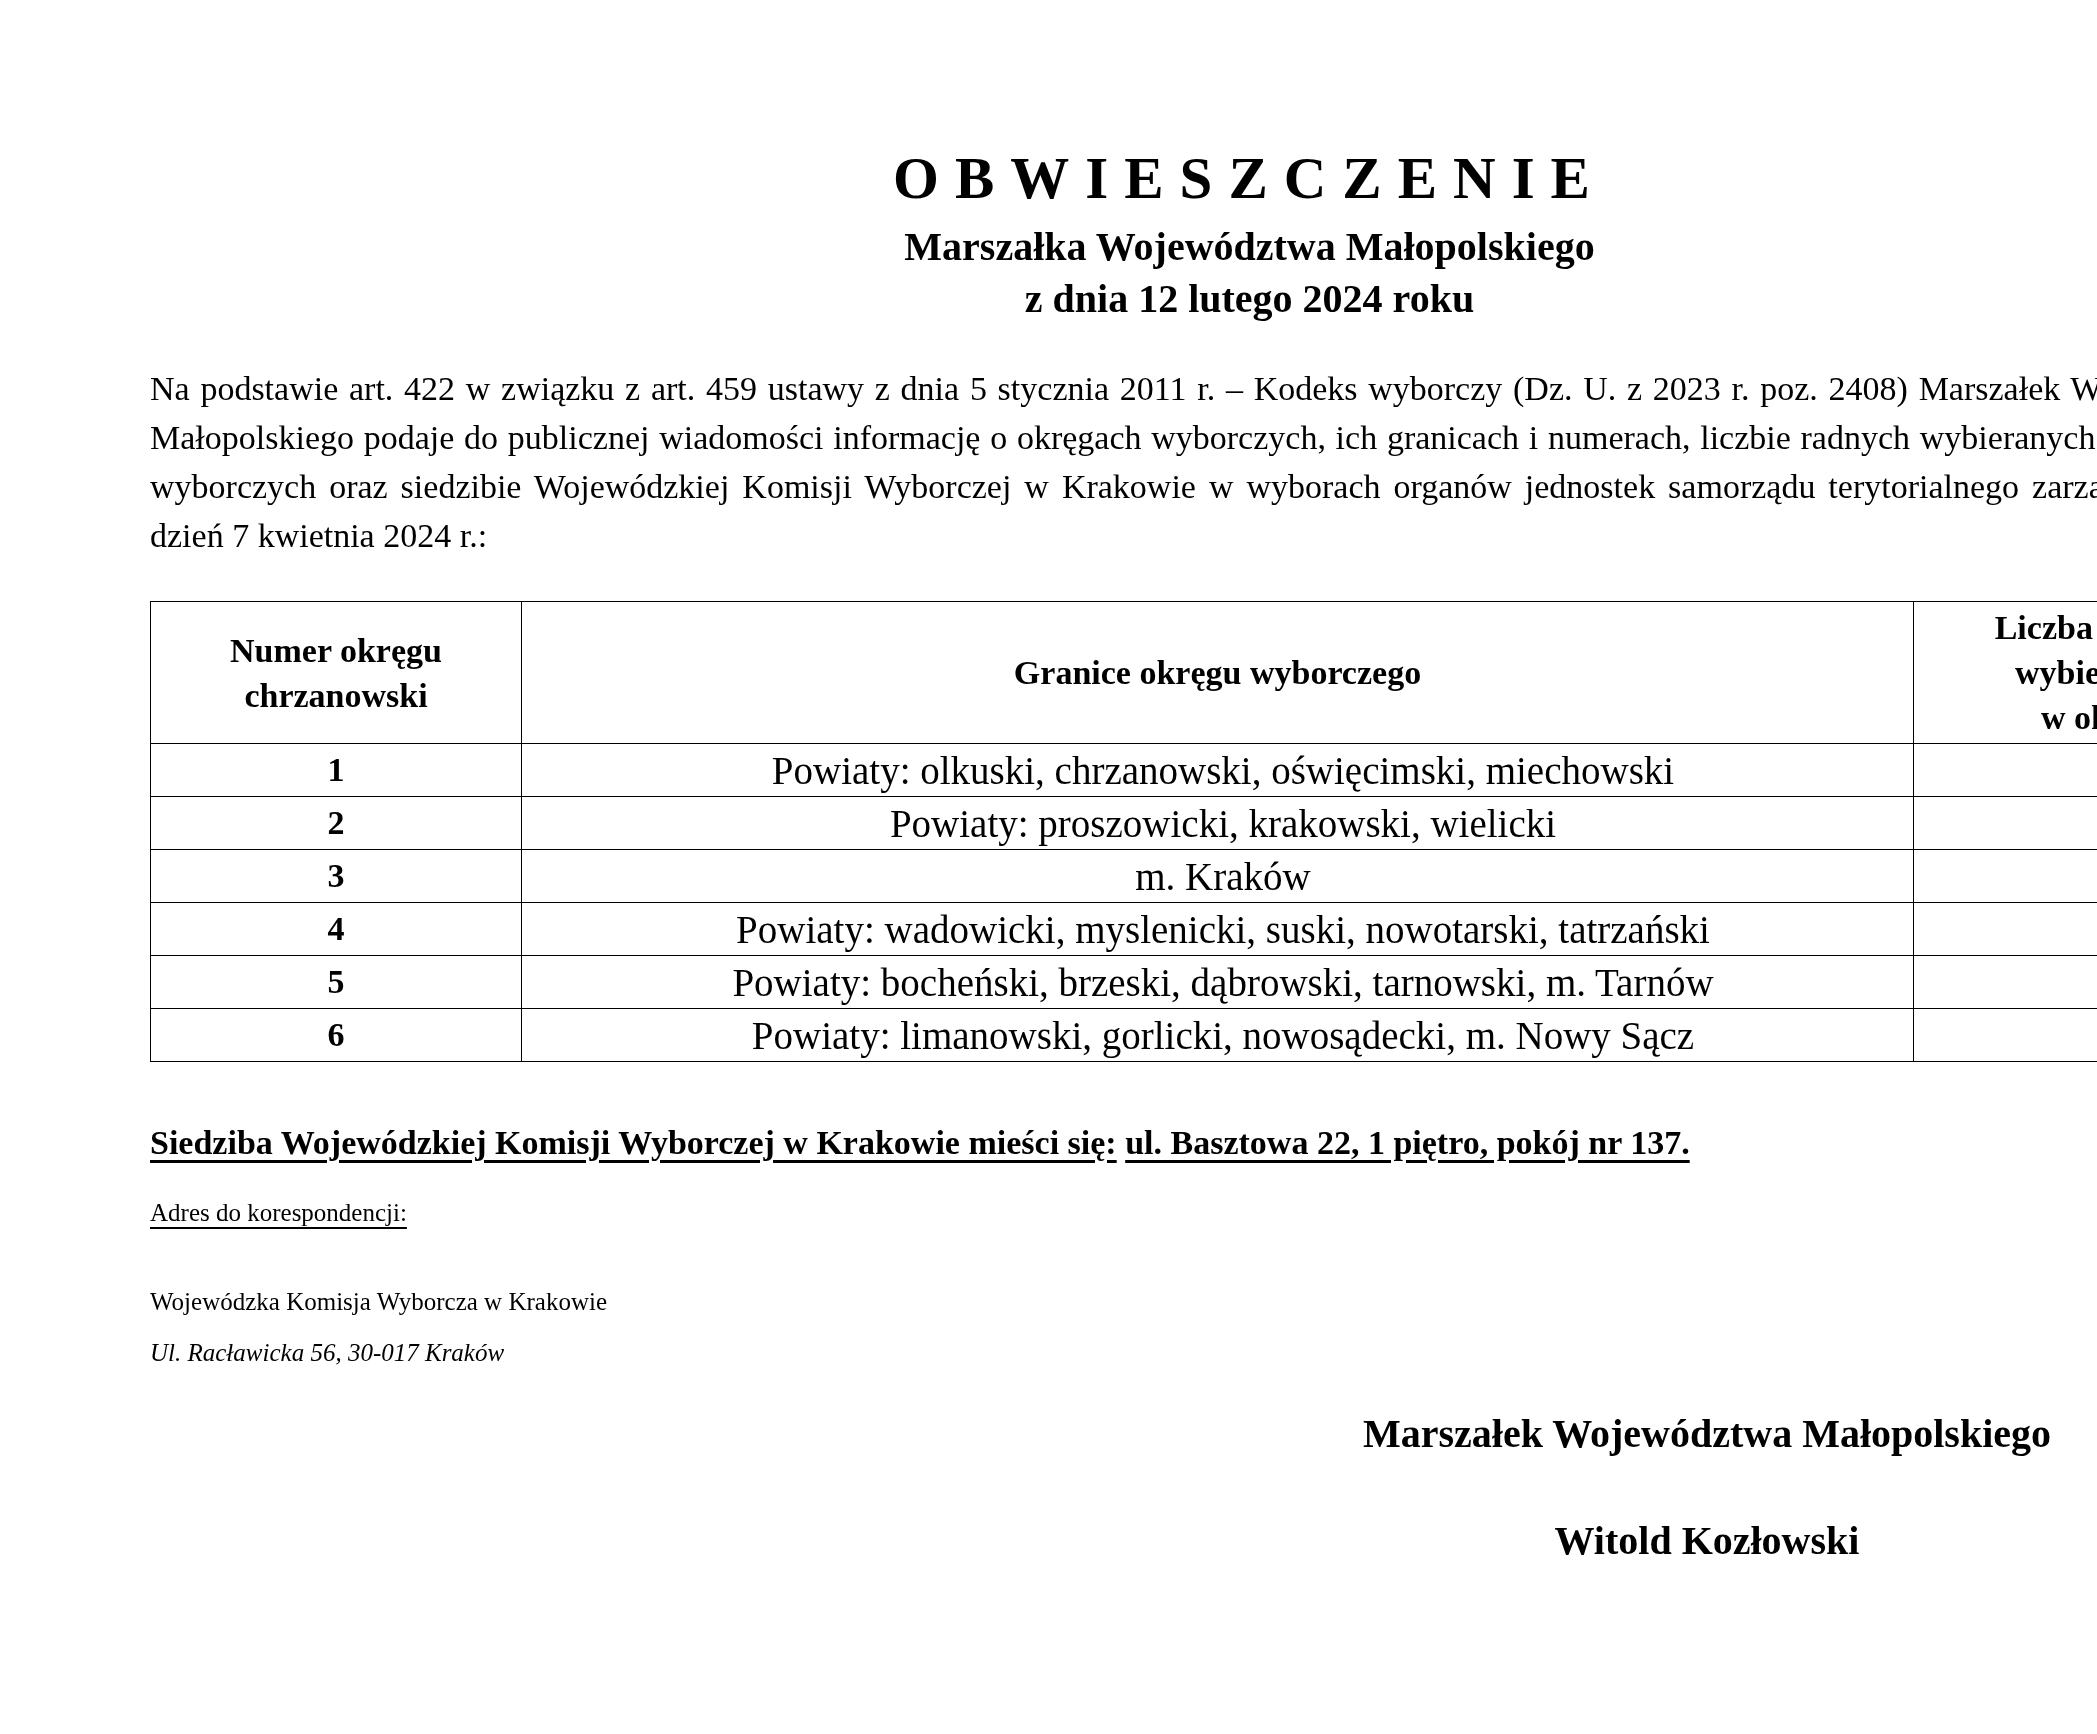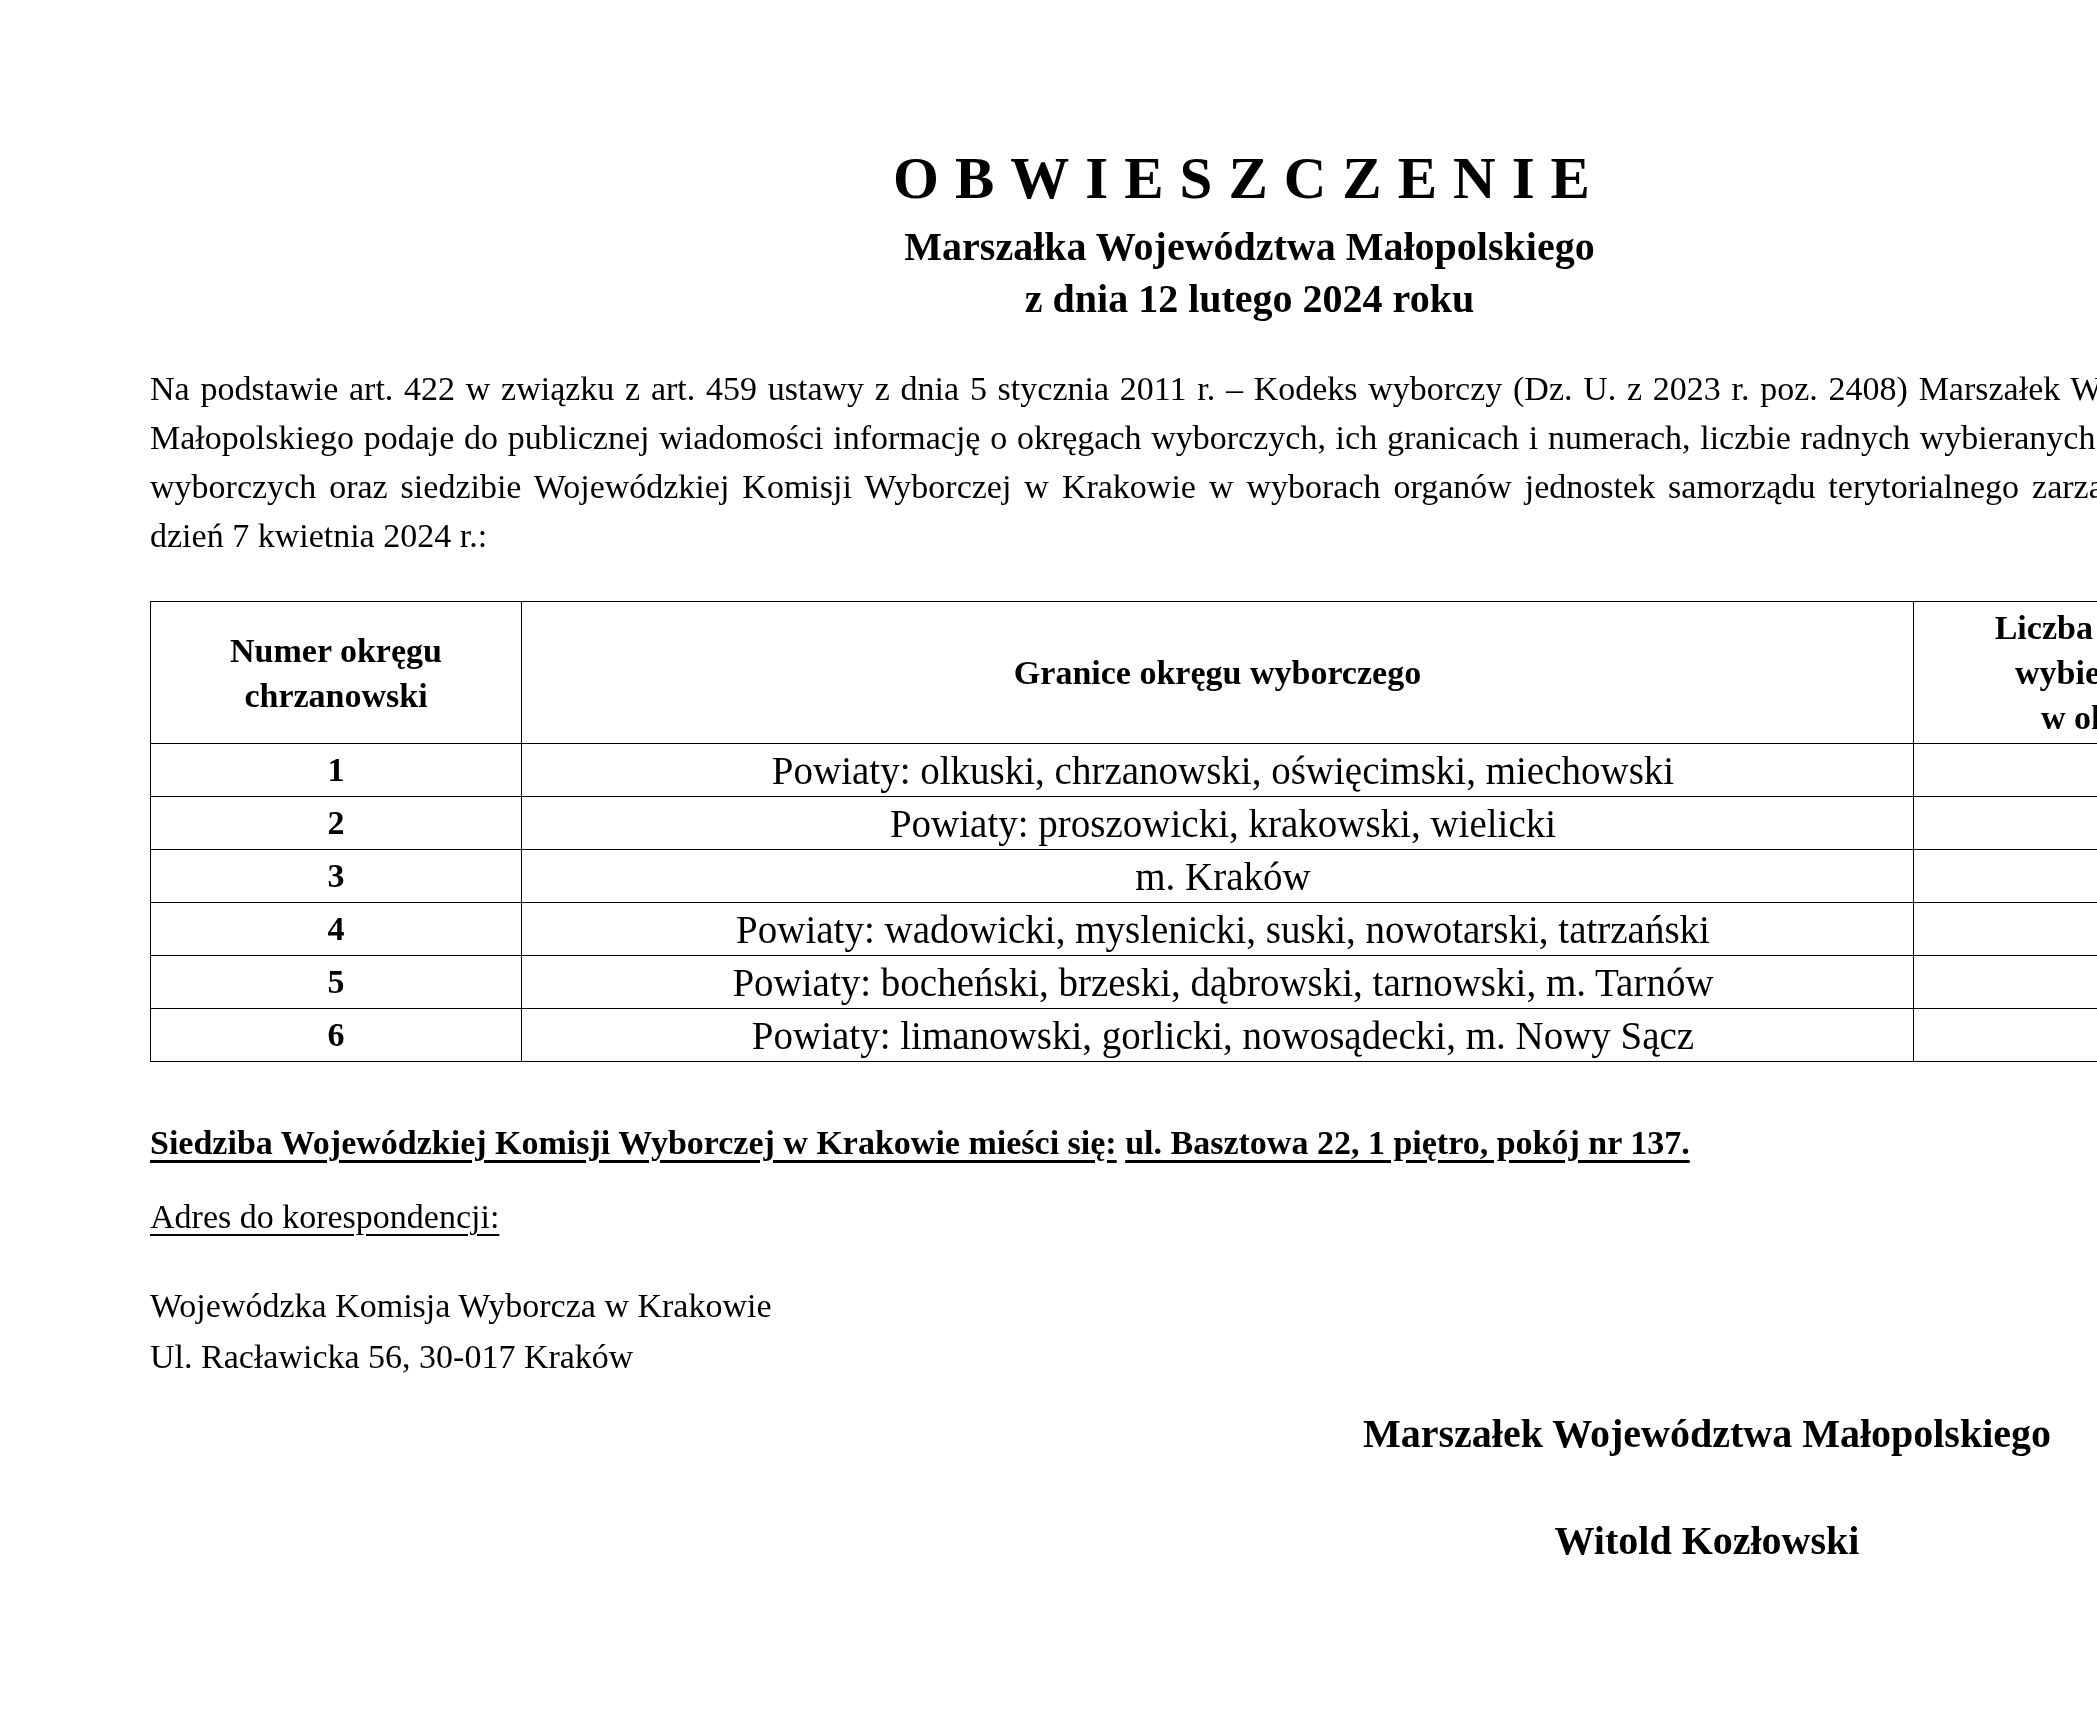--- a/index.html
+++ b/index.html
@@ -37,24 +37,24 @@
   table.districts td { height: 52px; }
   .c1 { width: 371px; }
   .c2 { width: 1392px; }
   .c3 { width: 390px; }
   td.num, td.seats { text-align: center; font-weight: bold; font-size: 34px; line-height: 1; }
   td.bounds { font-size: 39px; line-height: 1; padding-left: 11px !important; text-align: center; }
   .seat-line {
     left: 150px; top: 1126px; font-size: 34px; font-weight: bold; line-height: 1; white-space: nowrap;
   }
   .seat-line span { text-decoration: underline; text-decoration-thickness: 2.9px; text-underline-offset: 5.9px; text-align: right; }
-  .plain { left: 150px; font-size: 34px; line-height: 1; white-space: nowrap; }
+  .plain { left: 150px; font-size: 25px; line-height: 1; white-space: nowrap; }
   .adres-label { top: 1200px; text-decoration: underline; text-decoration-thickness: 1.7px; text-underline-offset: 5.9px; }
   .addr1 { top: 1271px; margin-top: 18px; }
-  .addr2 { top: 1340px; }
+  .addr2 { top: 1340px; font-style: italic; }
   .sig {
     left: 1258px; width: 898px; text-align: center; font-weight: bold; font-size: 40px; line-height: 1;
   }
   .sig1 { top: 1414px; }
   .sig2 { top: 1521px; }
 </style>
 </head>
 <body>
 
 <div class="abs title">OBWIESZCZENIE</div>

